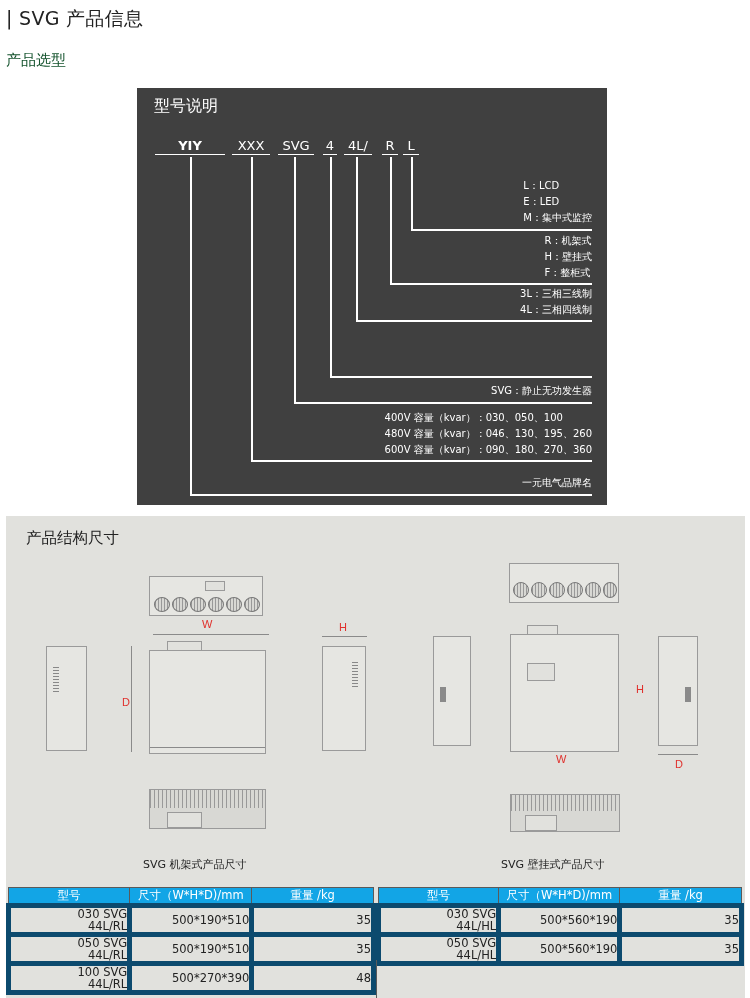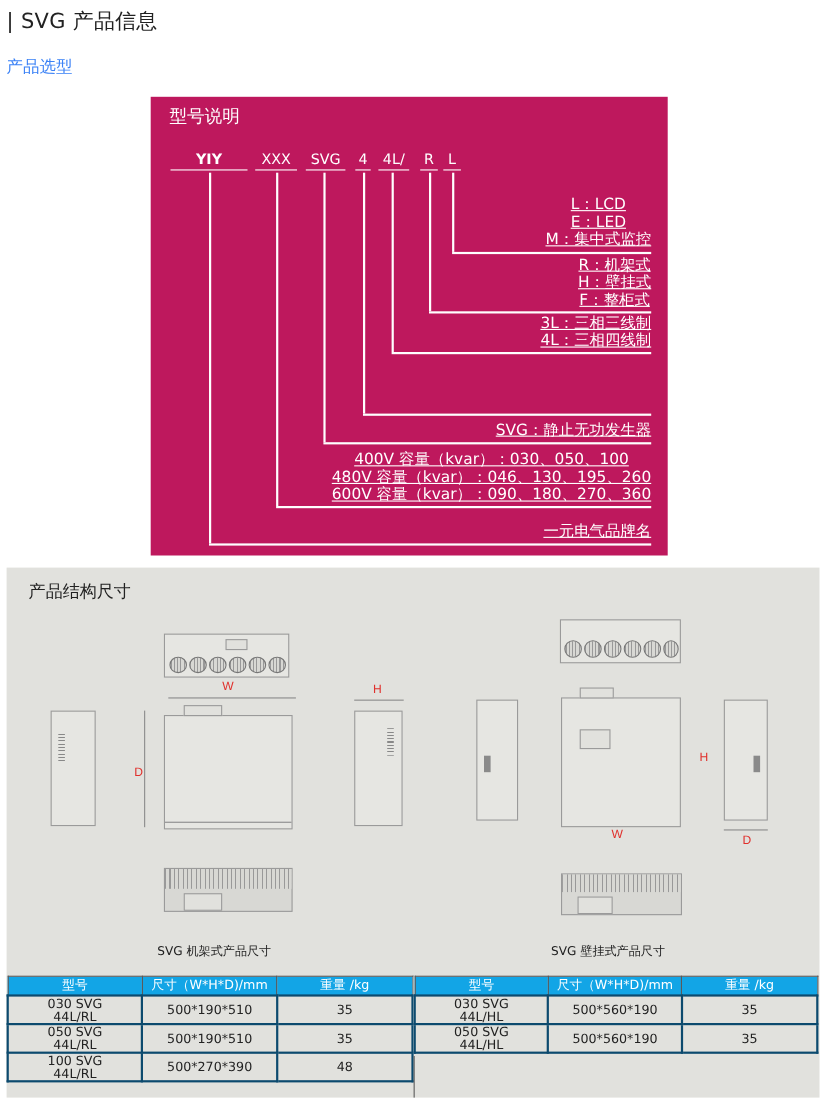--- a/index.html
+++ b/index.html
@@ -1,44 +1,44 @@
 <!DOCTYPE html>
 <html><head>
 <meta charset="utf-8">
 <style>
   * { box-sizing: border-box; margin: 0; padding: 0; }
   html, body { width: 750px; height: 998px; background: #ffffff; overflow: hidden; }
   body { position: relative; font-family: "DejaVu Sans", "Liberation Sans", sans-serif; color: #222; }
 
   .page-title { position: absolute; left: 6px; top: 6px; font-size: 19px; color: #222; letter-spacing: 0.3px; }
-  .section-sub { position: absolute; left: 6px; top: 51px; font-size: 15px; color: #3b82f6; }
+  .section-sub { position: absolute; left: 6px; top: 51px; font-size: 15px; color: #14532d; }
 
   
-  .model-panel { position: absolute; left: 137px; top: 88px; width: 470px; height: 417px; background: #be185d; color: #ffffff; overflow: hidden; }
+  .model-panel { position: absolute; left: 137px; top: 88px; width: 470px; height: 417px; background: #404040; color: #ffffff; overflow: hidden; }
   .model-panel .panel-title { position: absolute; left: 17px; top: 8px; font-size: 16px; }
   .code-seg { position: absolute; top: 50px; font-size: 13px; text-align: center; }
   .code-seg::after { content: ""; position: absolute; left: 0; right: 0; bottom: -2px; height: 1.5px; background: #fff; }
   .vline { position: absolute; width: 1.5px; background: #fff; }
   .hline { position: absolute; height: 1.5px; background: #fff; }
-  .desc { position: absolute; right: 15px; font-size: 14px; line-height: 16px; text-align: center; white-space: nowrap; text-decoration: underline; }
+  .desc { position: absolute; right: 15px; font-size: 10px; line-height: 16px; text-align: left; white-space: nowrap; }
 
   
   .struct-panel { position: absolute; left: 6px; top: 516px; width: 739px; height: 482px; background: #e1e1dd; }
   .struct-title { position: absolute; left: 20px; top: 12px; font-size: 15.5px; color: #222; }
   .drawing { position: absolute; border: 1px solid #9a9a9a; background: #e6e6e2; }
   .drawing.dark { background: #d8d8d4; }
   .dim-label { position: absolute; color: #e0302c; font-size: 11px; font-family: "Liberation Sans", sans-serif; }
   .caption { position: absolute; font-size: 11px; color: #222; }
   .thin { position: absolute; background: #8a8a8a; }
   .fan { position: absolute; border: 1px solid #777; border-radius: 50%; background: repeating-linear-gradient(90deg, #999 0 1px, #d8d8d4 1px 3px); }
 
   
   table.spec { position: absolute; border-collapse: collapse; font-size: 11.5px; color: #222; background: #e1e1dd; }
   table.spec th { background: #12a5e6; color: #fff; font-weight: normal; height: 17px; border: 1px solid #5a5a5a; font-size: 11.5px; }
-  table.spec td { border: 2px solid #0c4a6e; text-align: center; height: 26px; line-height: 12px; }
+  table.spec td { border: 5px solid #0c4a6e; text-align: right; height: 26px; line-height: 12px; }
 </style>
 </head>
 <body>
 
 <div class="page-title">| SVG 产品信息</div>
 <div class="section-sub">产品选型</div>
 
 <div class="model-panel">
   <div class="panel-title">型号说明</div>
 

